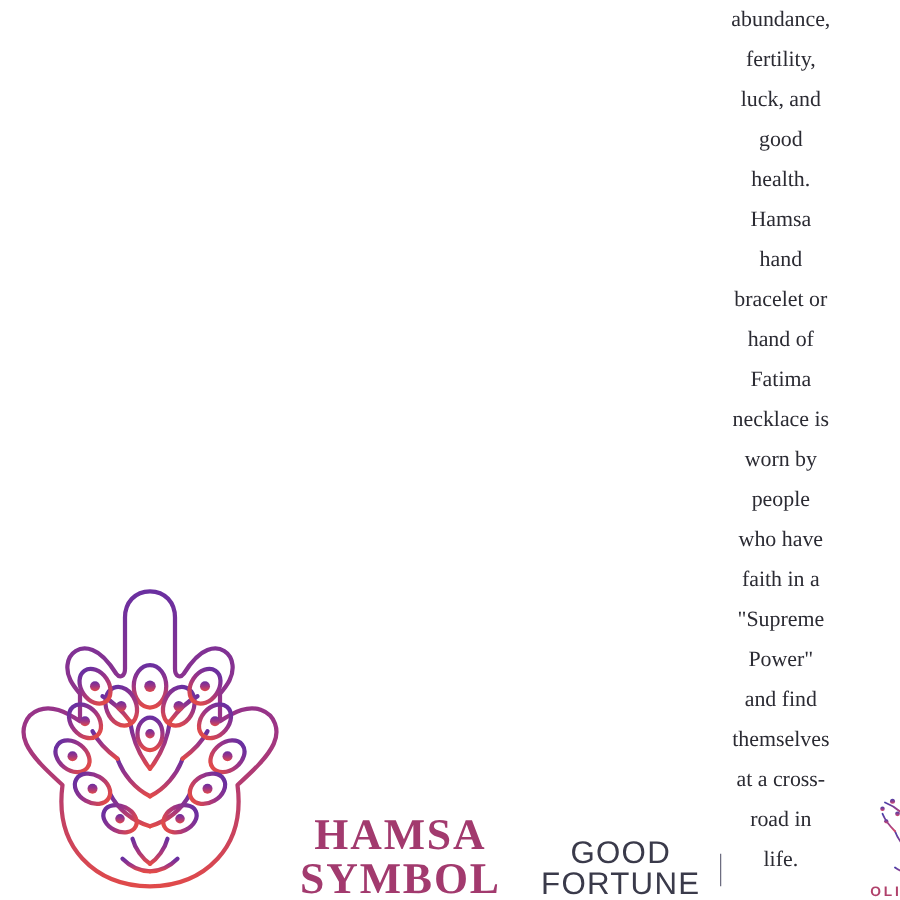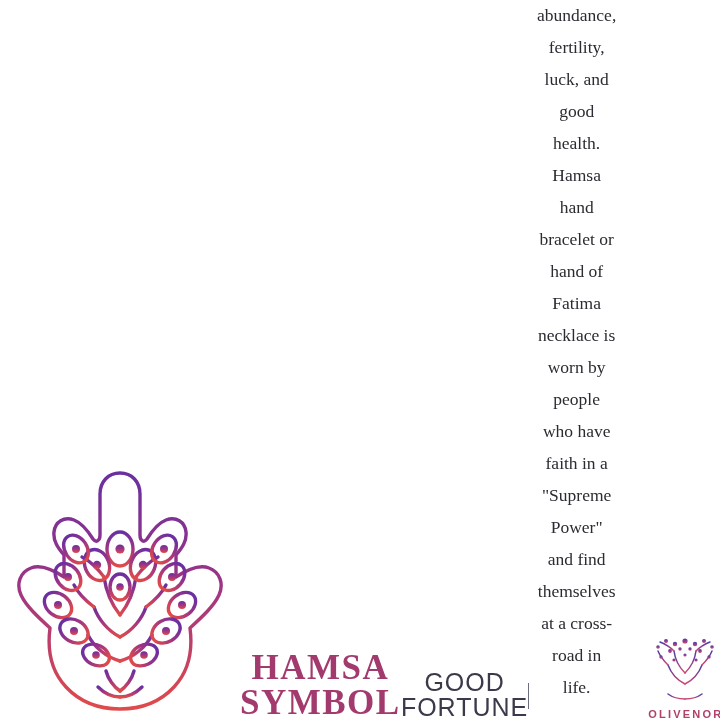--- a/index.html
+++ b/index.html
@@ -49,21 +49,23 @@
   }
   .subtitle {
     margin-top: 22px;
     font-family: "Liberation Sans", sans-serif;
     font-size: 25px;
     letter-spacing: 1px;
     color: #3a3a4a;
     text-align: center;
     display: flex;
     align-items: center;
+    gap: 16px;
     line-height: 1;
+    margin-left: 32px;
   }
   .subtitle .divider {
     display: inline-block;
     width: 1px;
     height: 26px;
     background: #6d6d80;
     position: relative;
     top: 1px;
   }
 

